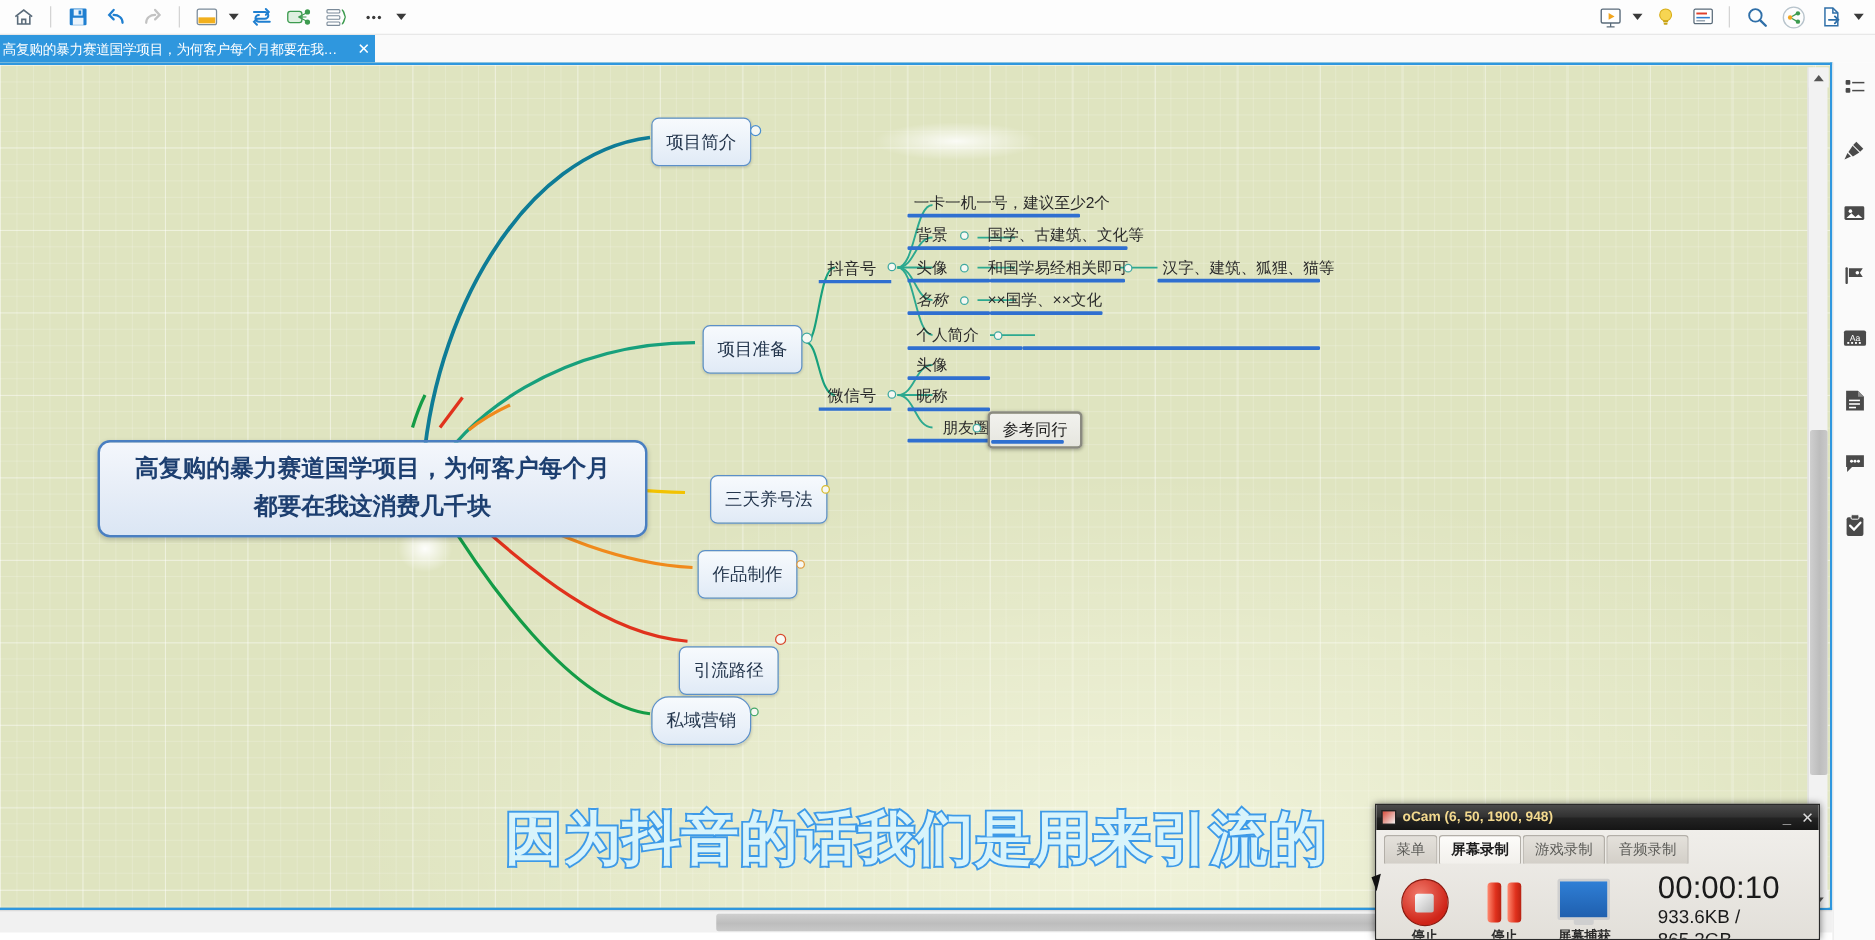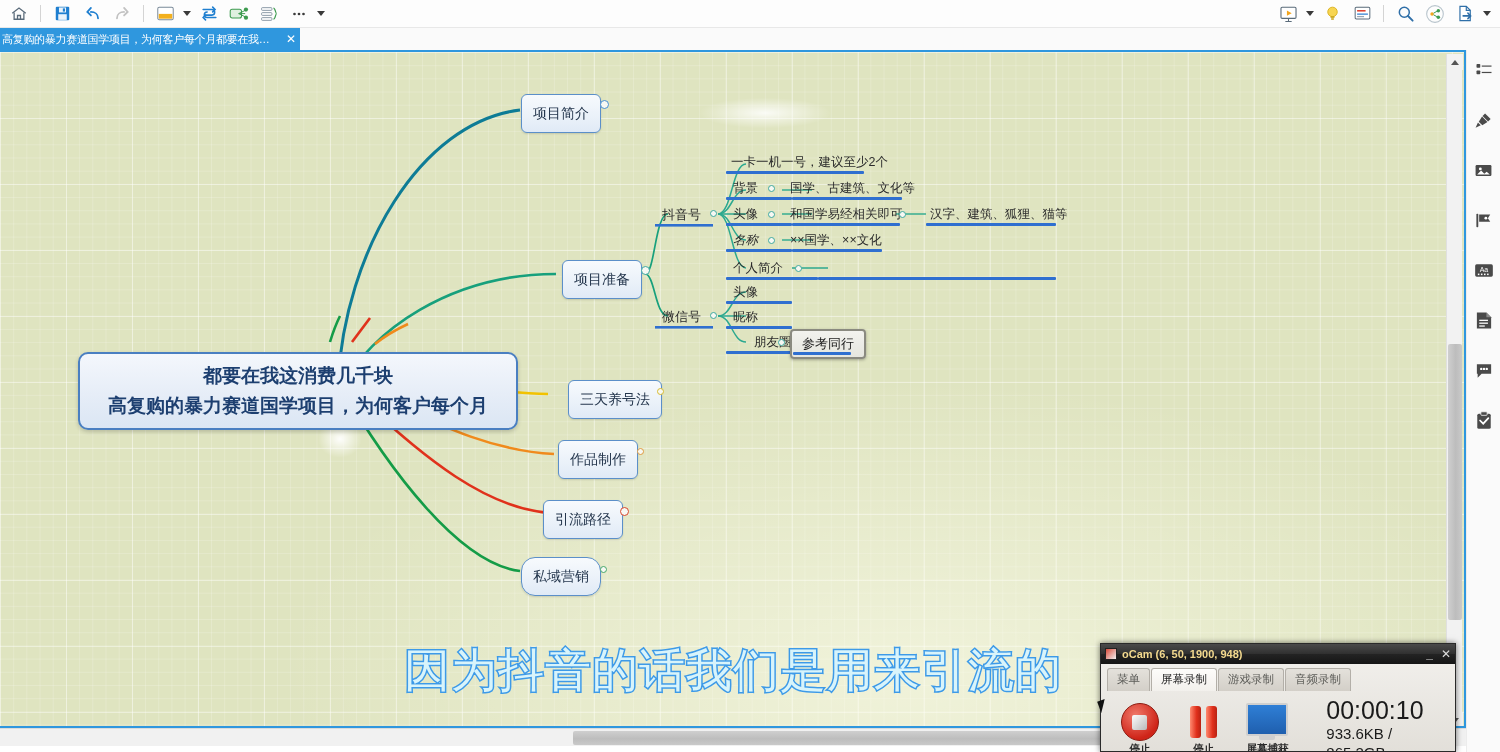--- a/index.html
+++ b/index.html
@@ -137,21 +137,21 @@
     width:3px;height:3px;border-radius:50%;
     transform:translate(-50%,-50%);
   }
   .dot-sm{ width:7px;height:7px;}
   .dot-sm::after{ width:2px;height:2px;}
 
   
   #subtitle{
     position:absolute; left:0; top:588px; width:1466px;
     text-align:center;
-    font-size:46px; font-weight:normal;
+    font-size:46px; font-weight:bold;
     color:#d8f4fb;
     letter-spacing:1px;
     -webkit-text-stroke:3px #3d9ae8;
     paint-order:stroke fill;
     pointer-events:none;
   }
 
   
   #vscroll{
     position:absolute; right:2px; top:2px; width:16px; height:674px;
@@ -219,21 +219,21 @@
   #ocam-tabs{ display:flex; padding:4px 4px 0 6px; gap:1px;}
   .otab{
     font-size:11.5px; padding:3px 9px 4px; cursor:pointer;
     border:1px solid #b3afa8; border-bottom:none;
     border-radius:3px 3px 0 0;
     background:linear-gradient(180deg,#e4e1db,#d3cfc8);
     color:#5b5b57;
   }
   .otab.active{
     background:linear-gradient(180deg,#fdfcfa,#f2f0ec);
-    color:#1d1d1d; font-weight:normal;text-align:right;
+    color:#1d1d1d; font-weight:bold;text-align:right;
   }
   #ocam-ctrls{
     display:flex; align-items:center; padding:6px 0 0 14px; gap:14px;
   }
   .octl{ display:flex;flex-direction:column;align-items:center; cursor:pointer; width:50px;}
   .octl .olab{ font-size:10.5px; color:#2a2a2a; margin-top:1px; font-weight:bold;}
   .stop-circle{
     width:38px;height:38px;border-radius:50%;
     background:radial-gradient(circle at 38% 32%, #f07a6b, #cf2418 70%);
     border:1px solid #8c1a10;
@@ -447,22 +447,22 @@
 
     <path d="M782 138 L 812 138" stroke="#2ca98f" stroke-width="1.4" fill="none"></path>
     <path d="M782 162 L 812 162" stroke="#2ca98f" stroke-width="1.4" fill="none"></path>
     <path d="M896 162 L 926 162" stroke="#2ca98f" stroke-width="1.4" fill="none"></path>
     <path d="M782 188 L 812 188" stroke="#2ca98f" stroke-width="1.4" fill="none"></path>
     <path d="M792 216 L 828 216" stroke="#2ca98f" stroke-width="1.4" fill="none"></path>
     <path d="M790 290 L 822 290" stroke="#2ca98f" stroke-width="1.4" fill="none"></path>
   </svg>
 
   <div class="node root-node">
+    <span>高复购的暴力赛道国学项目，为何客户每个月</span>
     <span>都要在我这消费几千块</span>
-    <span>高复购的暴力赛道国学项目，为何客户每个月</span>
   </div>
 
   <div class="node branch-node" style="left:521px;top:42px;">
     <span>项目简介</span>
   </div>
   <div class="dot" style="left:600px;top:48px;border:1px solid #4a8fd0;"><span></span></div>
 
   <div class="node branch-node" style="left:562px;top:208px;">
     <span>项目准备</span>
   </div>
@@ -471,21 +471,21 @@
   <div class="node branch-node" style="left:568px;top:328px;">
     <span>三天养号法</span>
   </div>
   <div class="dot dot-sm" style="left:657px;top:336px;border:1px solid #d8bb2e;"></div>
 
   <div class="node branch-node" style="left:558px;top:388px;">
     <span>作品制作</span>
   </div>
   <div class="dot dot-sm" style="left:637px;top:396px;border:1px solid #e09a3e;"></div>
 
-  <div class="node branch-node" style="left:543px;top:448px;">
+  <div class="node branch-node" style="left:543px;top:465px;">
     <span>引流路径</span>
   </div>
   <div class="dot" style="left:620px;top:455px;border:1.5px solid #d8482c;"></div>
 
   <div class="node branch-node" style="left:521px;top:505px;border-radius:14px;">
     <span>私域营销</span>
   </div>
   <div class="dot dot-sm" style="left:600px;top:514px;border:1px solid #45a86a;"></div>
 
   <div class="leaf-label" style="left:662px;top:154px;font-size:13px;">抖音号</div>

